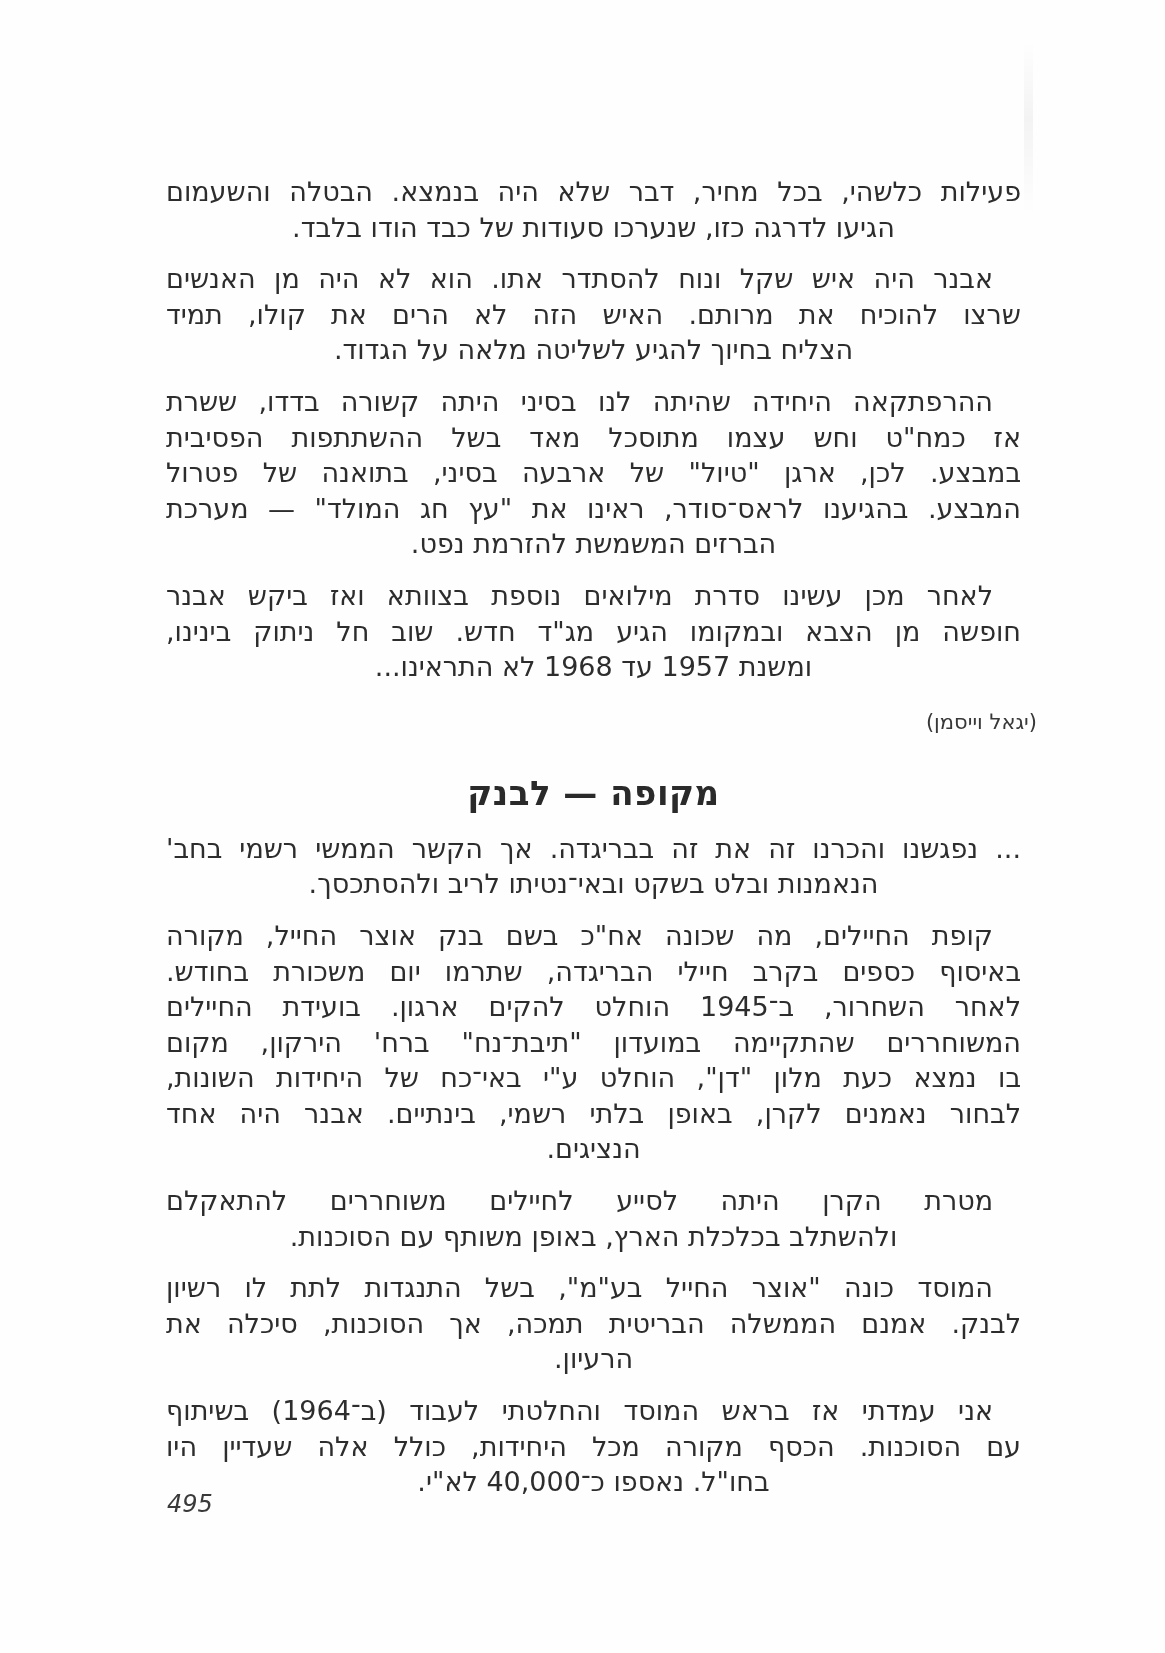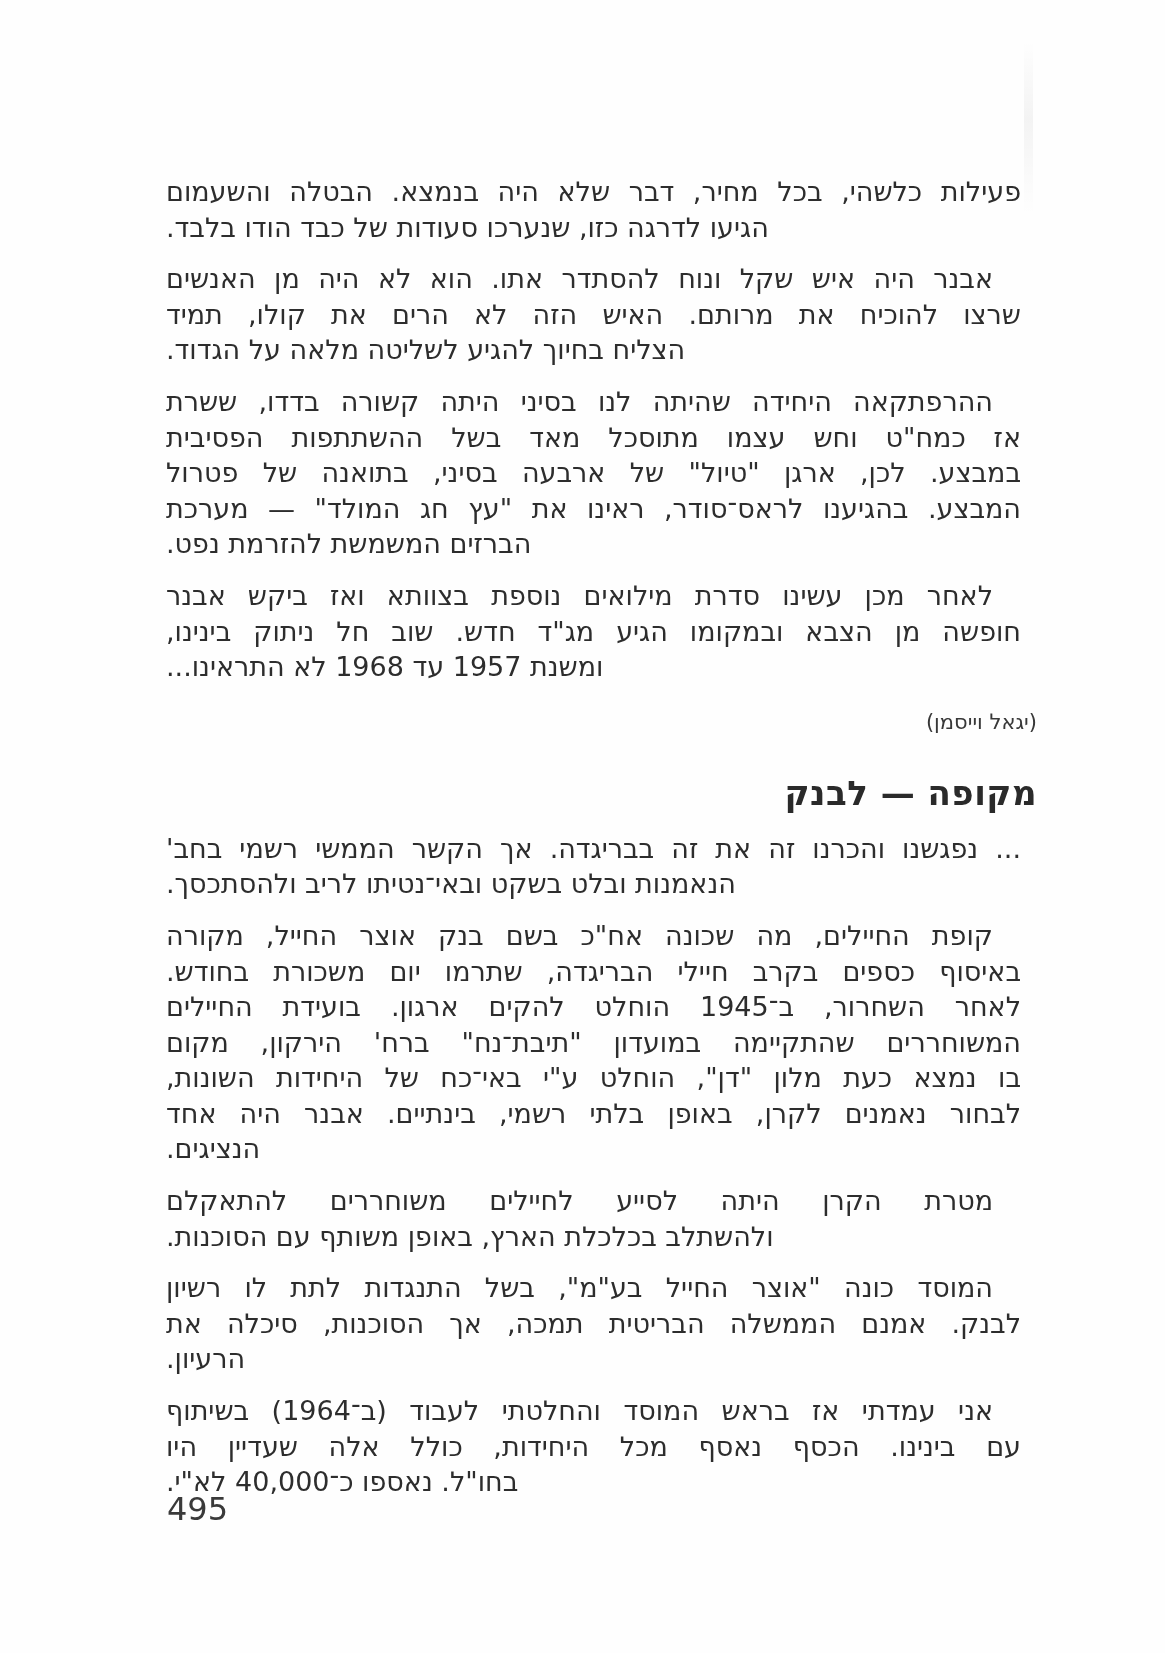--- a/index.html
+++ b/index.html
@@ -18,45 +18,47 @@
     left: 150px;
     width: 887px;
     direction: rtl;
     font-size: 27px;
     line-height: 35.6px;
   }
   .para { margin: 16px; padding: 0; }
   
   .jl { text-align: justify; text-align-last: justify; }
   
-  .ll { text-align: left; }
+  .ll { text-align: center; }
   
   .ind { text-indent: 28px; }
   .attribution {
     text-align: right;
     font-size: 21px;
     line-height: 30px;
     margin-top: 22px;
     color: #383838;
   }
   .section-heading {
+    text-align: center;
     font-weight: bold;
     font-size: 34px;
     line-height: 44px;
     margin: 34px 0 12px 0;
     letter-spacing: 0.5px;
     color: #2a2a2a;
   }
   .page-number {
     position: absolute;
     left: 167px;
     top: 1490px;
-    font-size: 32px;
+    font-size: 24px;
     color: #3a3a3a;
     direction: ltr;
+    font-style: italic;
   }
   .scan-artifact {
     position: absolute;
     left: 1024px;
     top: 40px;
     width: 9px;
     height: 175px;
     background: linear-gradient(to bottom, rgba(0,0,0,0), rgba(0,0,0,0.045) 45%, rgba(0,0,0,0));
     border-radius: 4px;
   }
@@ -120,21 +122,21 @@
     </div>
 
     <div class="para">
       <div class="jl ind">המוסד כונה "אוצר החייל בע"מ", בשל התנגדות לתת לו רשיון</div>
       <div class="jl">לבנק. אמנם הממשלה הבריטית תמכה, אך הסוכנות, סיכלה את</div>
       <div class="ll">הרעיון.</div>
     </div>
 
     <div class="para">
       <div class="jl ind">אני עמדתי אז בראש המוסד והחלטתי לעבוד (ב־1964) בשיתוף</div>
-      <div class="jl">עם בינינו. הכסף נאסף מכל היחידות, כולל אלה שעדיין היו</div>
+      <div class="jl">עם הסוכנות. הכסף מקורה מכל היחידות, כולל אלה שעדיין היו</div>
       <div class="ll">בחו"ל. נאספו כ־40,000 לא"י.</div>
     </div>
 
   </div>
 
   <div class="page-number">495</div>
 
 </div>
 
 </body></html>

